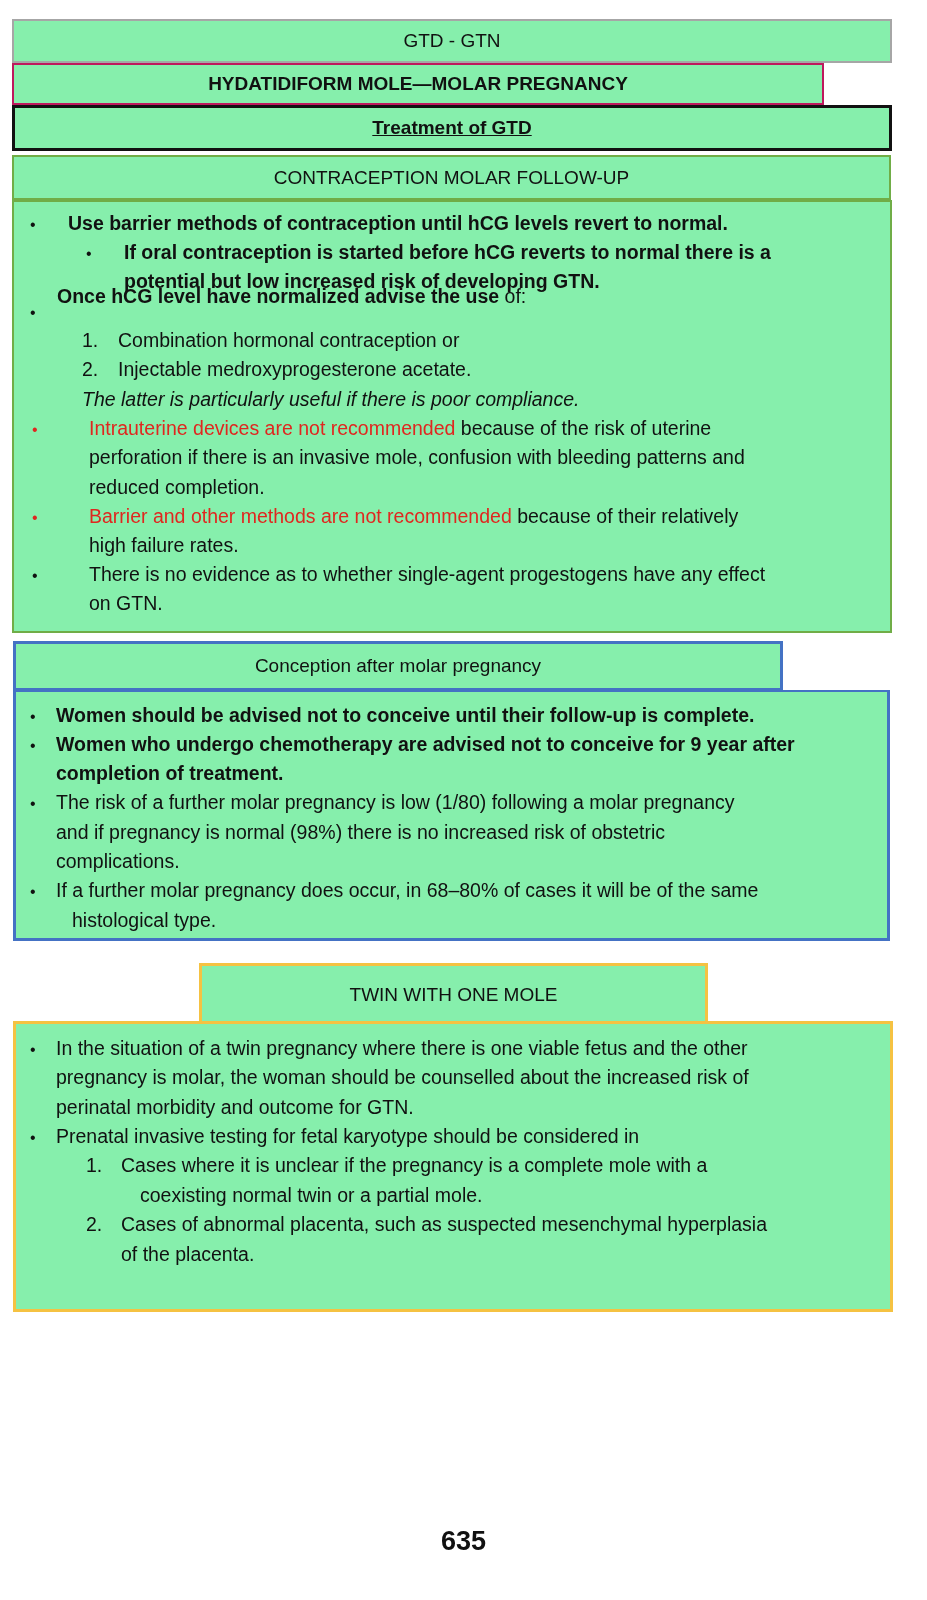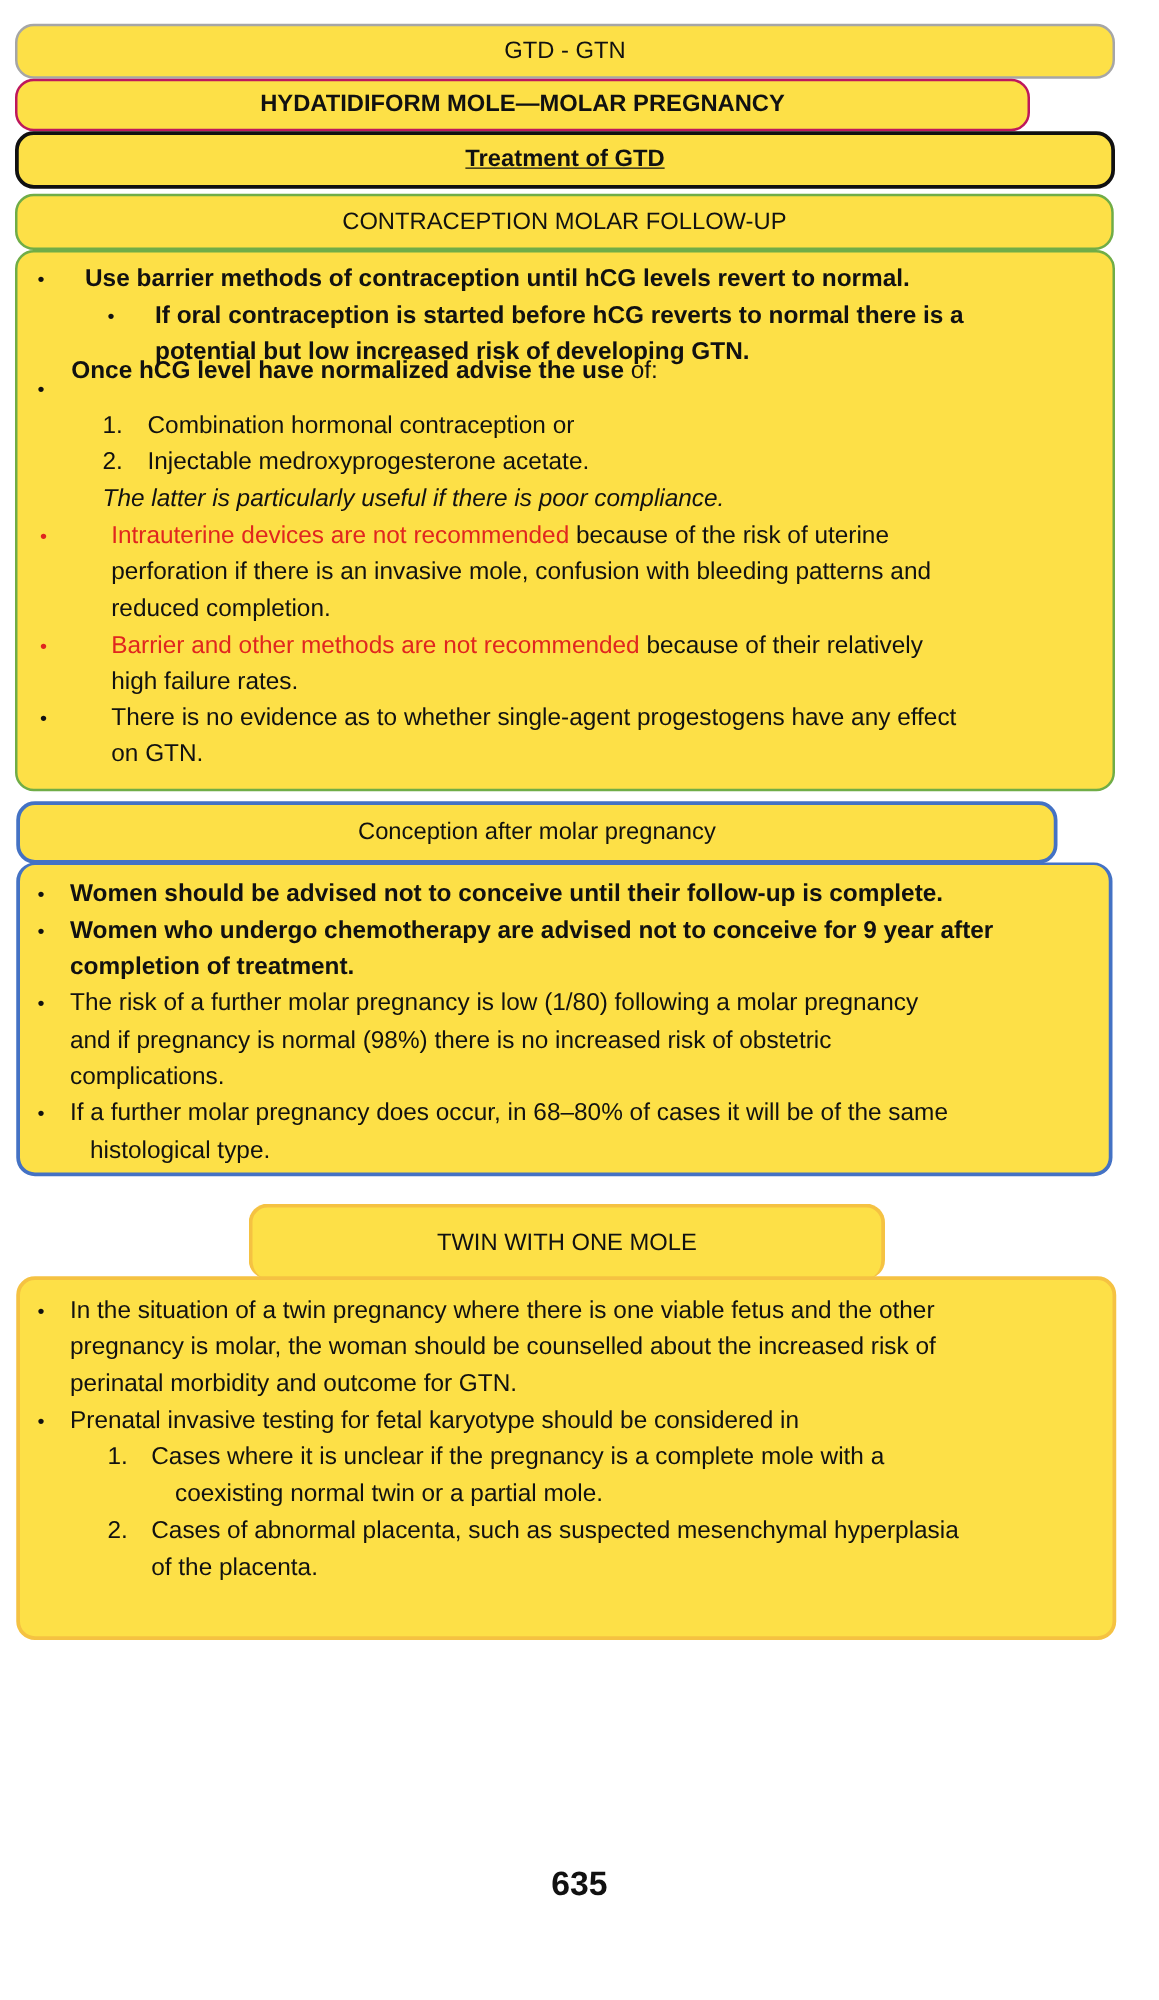--- a/index.html
+++ b/index.html
@@ -1,34 +1,34 @@
 <!DOCTYPE html>
 <html><head>
 <meta charset="utf-8">
 <style>
   html, body { margin:0; padding:0; background:#ffffff; }
   body { width:927px; height:1600px; position:relative; font-family:"Liberation Sans", sans-serif; color:#111; overflow:hidden; }
-  .box { position:absolute; box-sizing:border-box; background:#fde047;border-radius:15px; }
+  .box { position:absolute; box-sizing:border-box; background:#86efac; }
   .center { display:flex; align-items:center; justify-content:center; text-align:center; }
   .t1 { left:12px; top:19px; width:880px; height:44px; border:2px solid #a6a6a6; font-size:19px; }
   .t2 { left:12px; top:63px; width:812px; height:42px; border:2px solid #be185d; font-size:19px; font-weight:bold;text-align:center; }
   .t3 { left:12px; top:105px; width:880px; height:46px; border:3px solid #111; font-size:19px; font-weight:bold; text-decoration:underline; }
   .g-head { left:12px; top:155px; width:879px; height:45px; border:2px solid #70ad47; font-size:19px; }
   .g-body { left:12px; top:200px; width:880px; height:433px; border:2px solid #70ad47; }
-  .b-head { left:13px; top:641px; width:833px; height:50px; border:3px solid #4472c4; font-size:19px; }
+  .b-head { left:13px; top:641px; width:770px; height:50px; border:3px solid #4472c4; font-size:19px; }
   .b-body { left:13px; top:690px; width:877px; height:251px; border:3px solid #4472c4; border-top-width:2px; }
   .y-head { left:199px; top:963px; width:509px; height:60px; border:3px solid #f5c242; border-bottom:none; font-size:19px; }
   .y-body { left:13px; top:1021px; width:880px; height:291px; border:3px solid #f5c242; }
   .content { position:absolute; left:0; top:0; right:0; font-size:19.5px; line-height:29.3px; }
   .line { position:absolute; white-space:nowrap; }
   .bullet { position:absolute; font-size:16px; }
   .bold { font-weight:bold; }
   .ital { font-style:italic; }
   .red { color:#e0261f; }
-  .pageno { position:absolute; left:0; width:927px; top:1492px; text-align:center; font-size:27px; font-weight:bold; }
+  .pageno { position:absolute; left:0; width:927px; top:1526px; text-align:center; font-size:27px; font-weight:bold; }
 </style>
 </head>
 <body>
 
 <div class="box t1 center">
   <span>GTD - GTN</span>
 </div>
 <div class="box t2 center">
   <span>HYDATIDIFORM MOLE—MOLAR PREGNANCY</span>
 </div>

